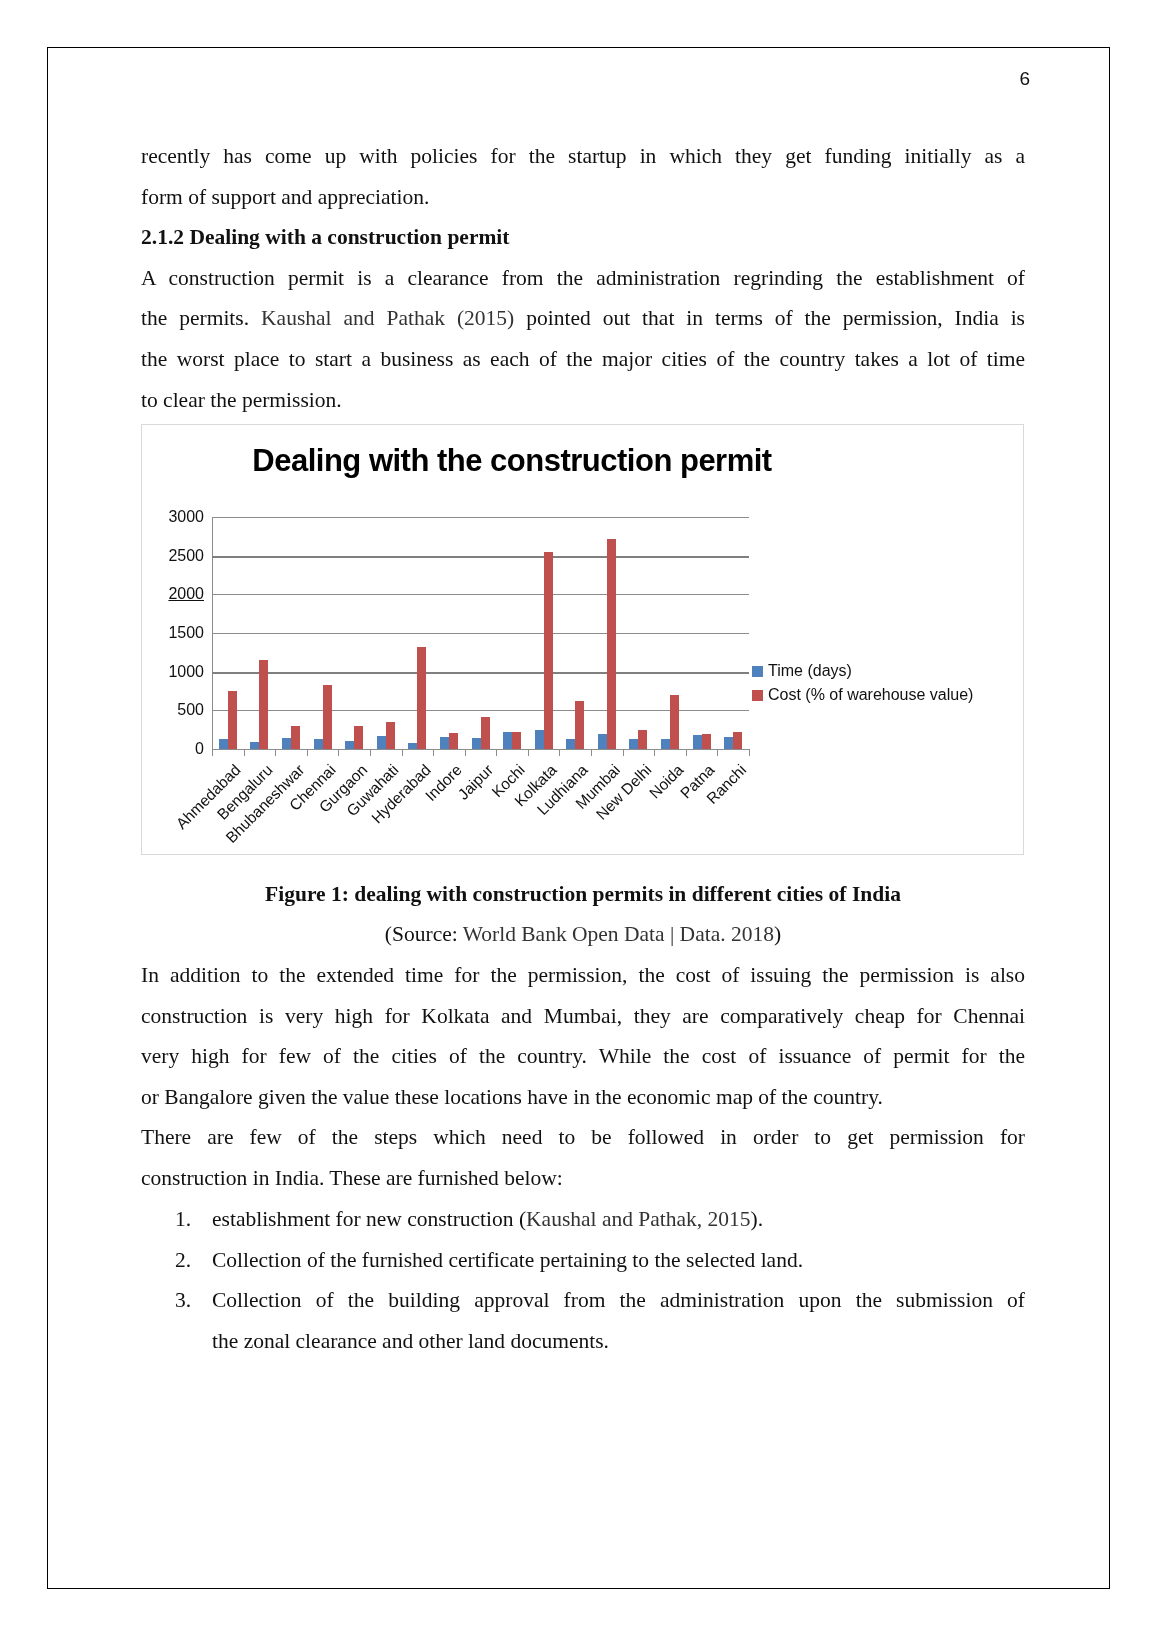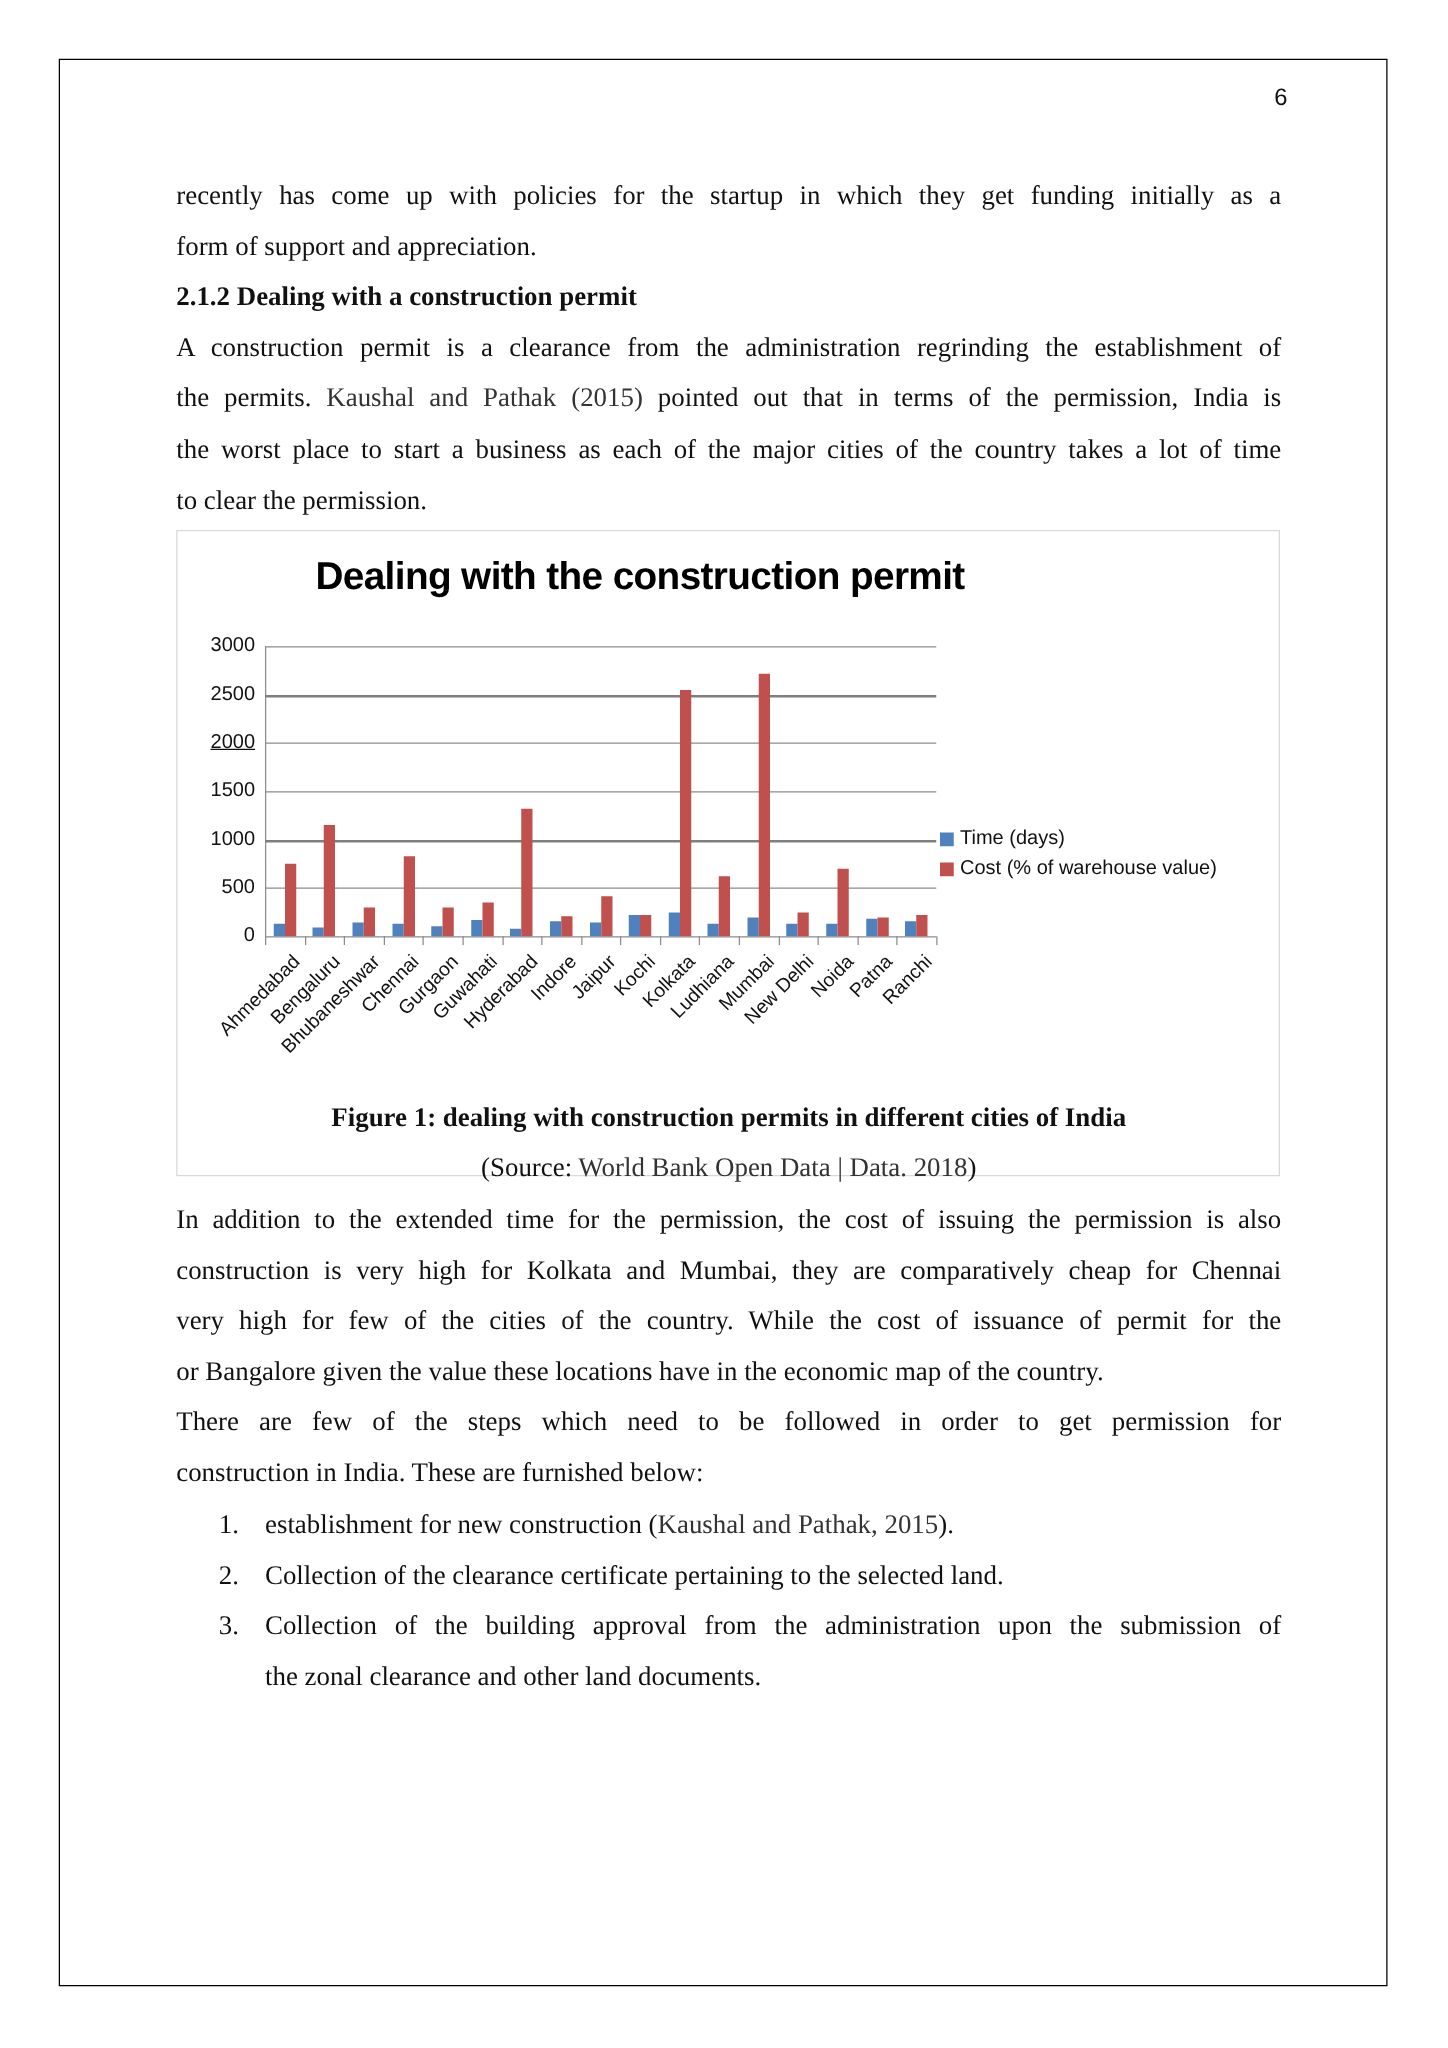--- a/index.html
+++ b/index.html
@@ -7,21 +7,21 @@
          font-family: "Liberation Serif", serif; color: #111; }
   .page-border { position: absolute; left: 47px; top: 47px; width: 1063px; height: 1542px;
                  border: 1.5px solid #000; box-sizing: border-box; }
   .page-num { position: absolute; top: 68px; left: 1010px; width: 20px; text-align: right;
               font-family: "Liberation Sans", sans-serif; font-size: 19px; color: #111; }
   .text { position: absolute; left: 141px; width: 884px; font-size: 21.5px; line-height: 40.6px; }
   .line { display: block; white-space: nowrap; }
   .jline { display: block; text-align: justify; text-align-last: justify; }
   .cite { color: #333; }
   .heading { font-weight: bold; }
-  .chart-box { position: absolute; left: 141px; top: 424px; width: 883px; height: 517px;
+  .chart-box { position: absolute; left: 141px; top: 424px; width: 883px; height: 431px;
                border: 1px solid #d9d9d9; box-sizing: border-box; background: #fff; }
   .chart-title { position: absolute; left: 0; width: 740px; top: 18px; text-align: center;
                  font-family: "Liberation Sans", sans-serif; font-weight: bold; font-size: 31px;
                  color: #000; letter-spacing: -0.5px; }
   .plot { position: absolute; left: 70px; top: 92px; width: 537px; height: 232px; }
   .gridline { position: absolute; left: 0; width: 100%; height: 0; border-top: 1.5px solid #8c8c8c; }
   .gridline.major { border-top: 2px solid #7f7f7f; }
   .yaxis-line { position: absolute; left: 0; top: 0; width: 0; height: 100%; border-left: 1.5px solid #8c8c8c; }
   .ytick { position: absolute; right: 545px; width: 60px; text-align: right;
            font-family: "Liberation Sans", sans-serif; font-size: 16px; color: #111; transform: translateY(-50%); }
@@ -169,20 +169,20 @@
   <span class="line">construction in India. These are furnished below:</span>
 </div>
 
 <div class="list" style="top:1199px;">
   <div class="li">
     <span class="num">1.</span>
     <span class="line"><span>establishment for new construction (</span><span class="cite">Kaushal and Pathak, 2015</span><span>).</span></span>
   </div>
   <div class="li">
     <span class="num">2.</span>
-    <span class="line">Collection of the clearance certificate pertaining to the selected land.</span>
+    <span class="line">Collection of the furnished certificate pertaining to the selected land.</span>
   </div>
   <div class="li">
     <span class="num">3.</span>
     <span class="jline">Collection of the building approval from the administration upon the submission of</span>
     <span class="line">the zonal clearance and other land documents.</span>
   </div>
 </div>
 
 </body></html>

